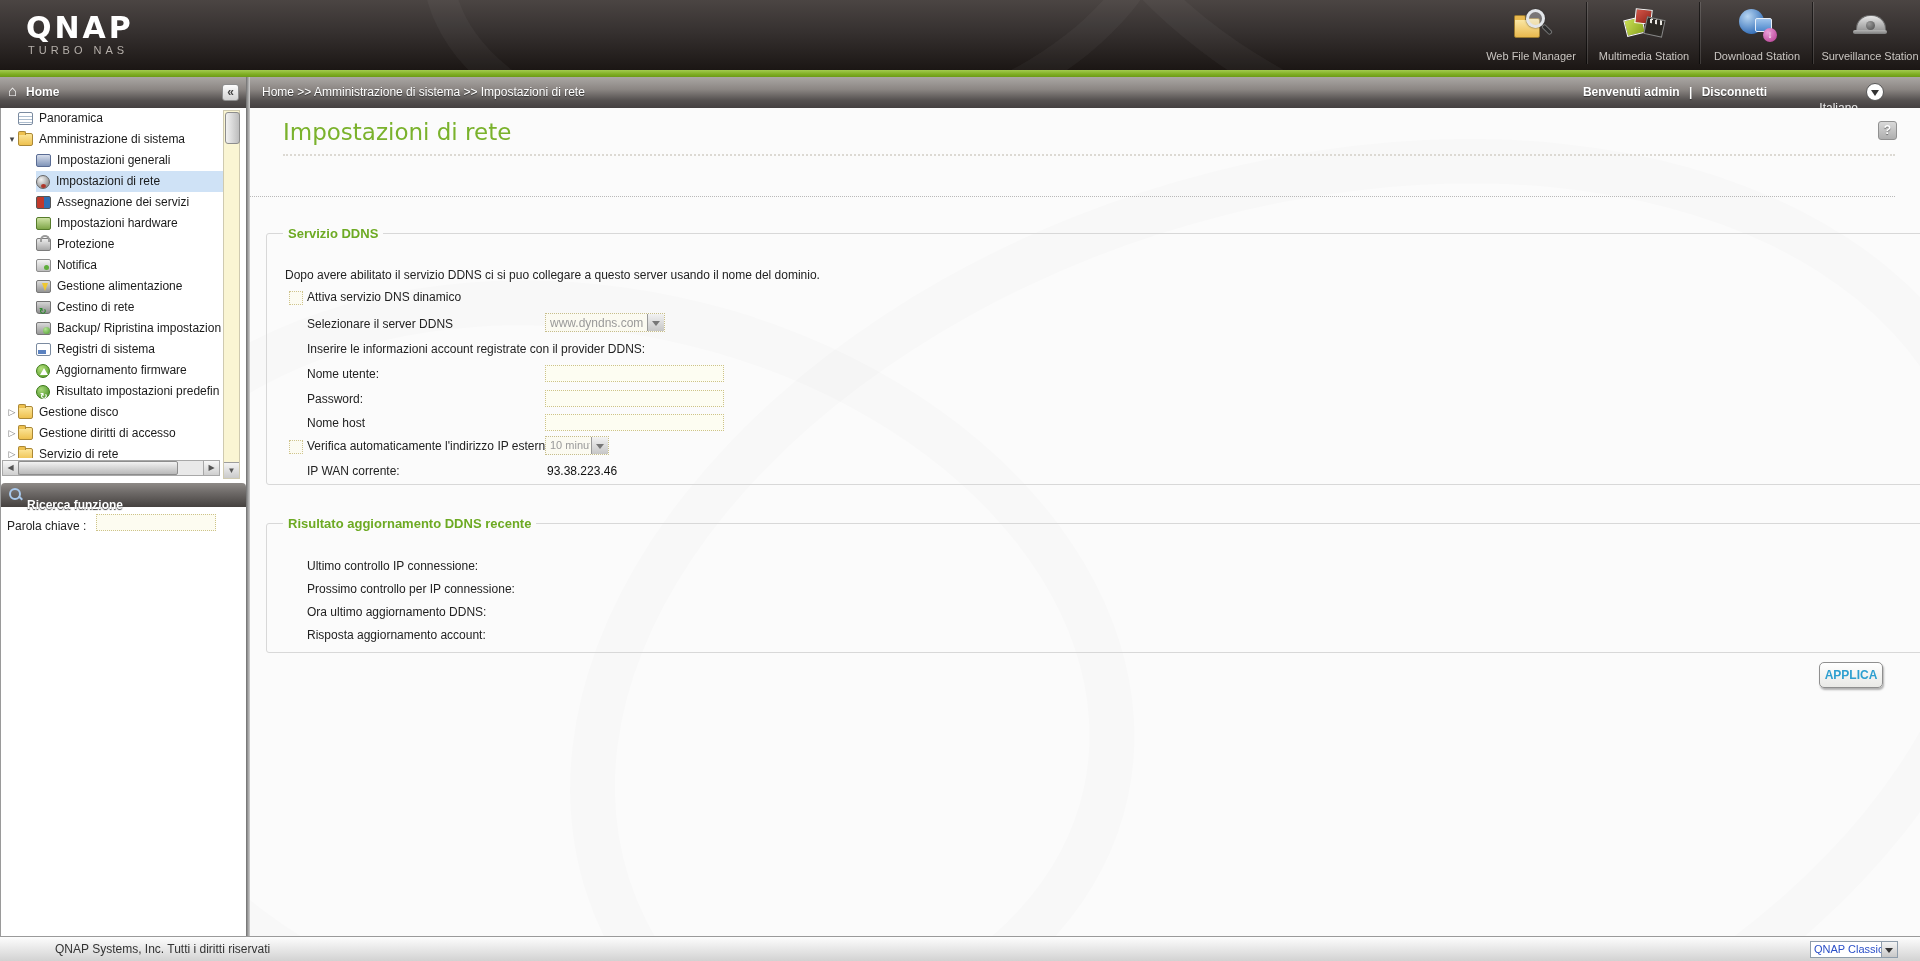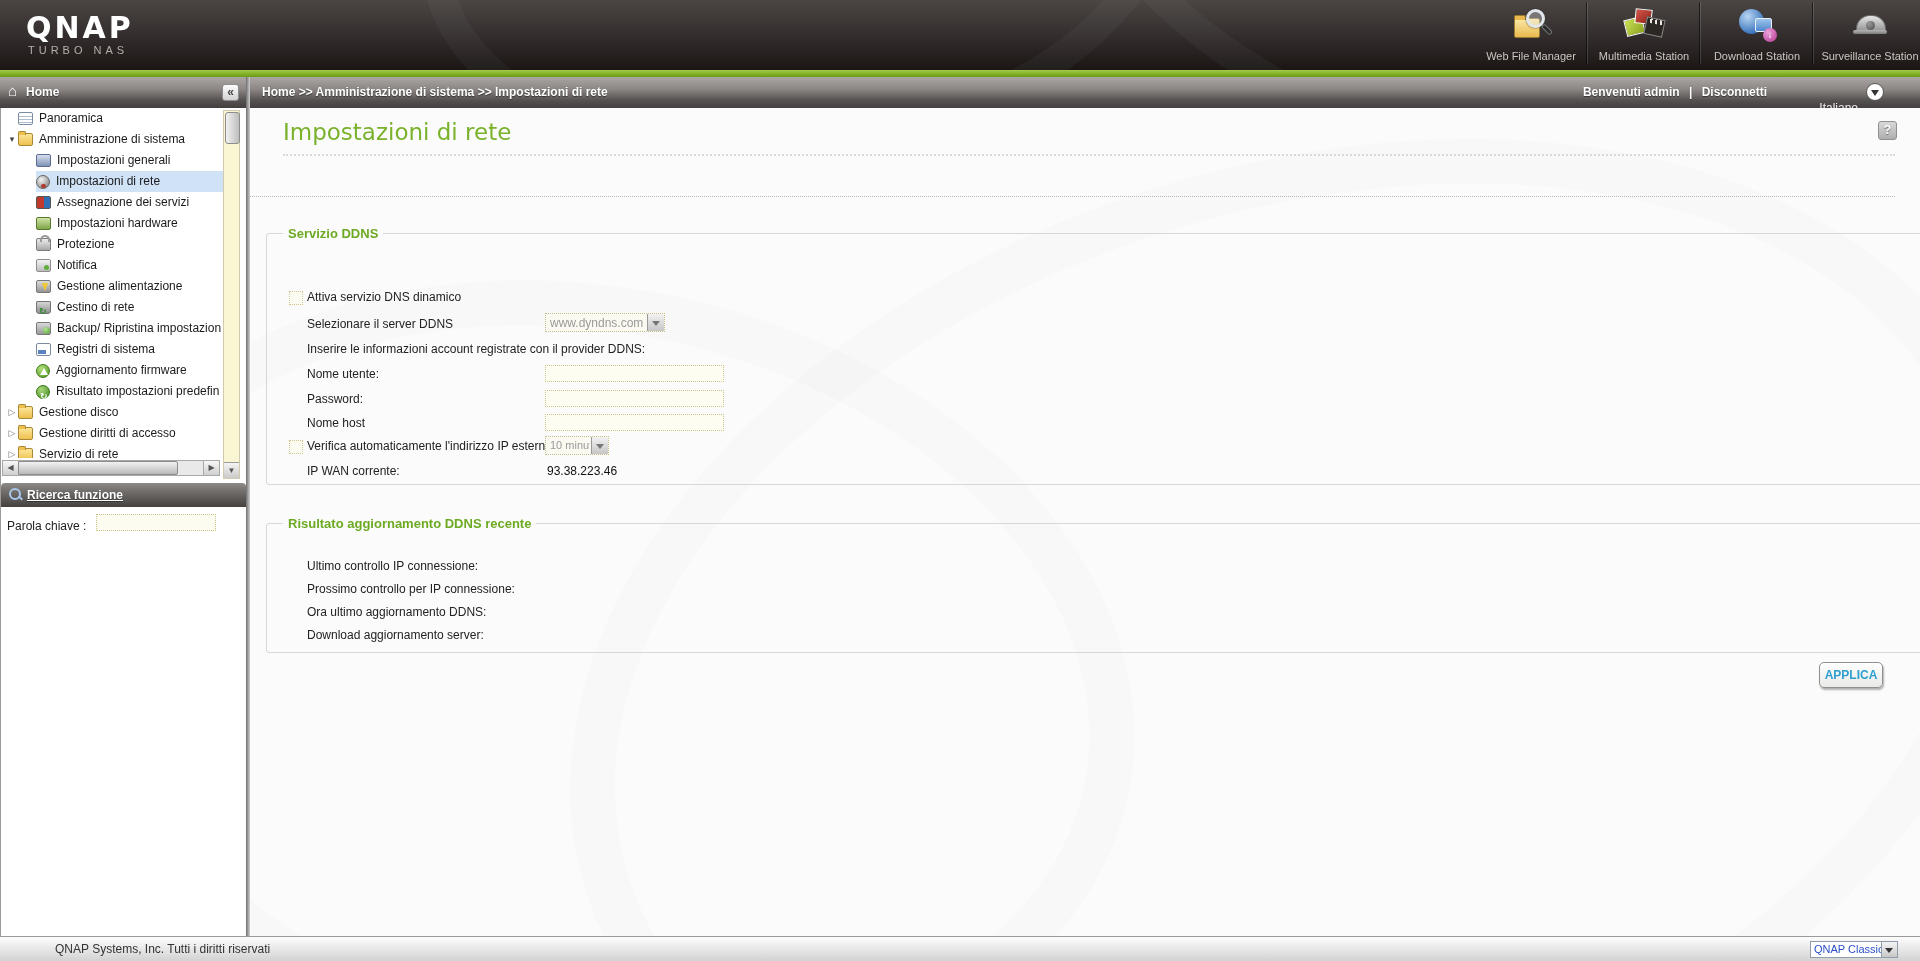--- a/index.html
+++ b/index.html
@@ -52,21 +52,21 @@
     background:linear-gradient(#a3cb50,#7fae23 60%,#6c9a17);}
   
   #subheader{position:absolute;left:0;top:77px;width:1920px;height:31px;
     background:linear-gradient(#aaa7a4 0%,#8b8683 40%,#555150 75%,#444040 100%);}
   #sidebar-titlebar{position:absolute;left:0;top:0;width:246px;height:31px;}
   #home-icon{position:absolute;left:8px;top:5px;color:#fff;font-size:15px;}
   #sidebar-title{position:absolute;left:26px;top:8px;color:#fff;font-weight:bold;text-shadow:0 1px 1px #333;}
   #collapse-btn{position:absolute;left:222px;top:7px;width:17px;height:17px;border-radius:3px;
     background:linear-gradient(#fdfdfd,#d2d2d2);border:1px solid #8d8d8d;color:#444;font-weight:bold;
     text-align:center;line-height:15px;font-size:12px;cursor:pointer;box-sizing:border-box;}
-  #breadcrumb{position:absolute;left:262px;top:8px;color:#fff;font-weight:bold;text-shadow:0 1px 1px #333;}
+  #breadcrumb{position:absolute;left:262px;top:8px;color:#fff;font-weight:normal;text-shadow:0 1px 1px #333;}
   #welcome-area{position:absolute;right:150px;top:8px;color:#fff;font-weight:bold;text-shadow:0 1px 1px #333;}
   #welcome-area span{margin:0 3px;}
   #logout-link{cursor:pointer;}
   #language-label{position:absolute;right:62px;top:24px;color:#ededed;}
   #language-btn{position:absolute;right:36px;top:6px;width:18px;height:18px;border-radius:50%;
     background:#fff;border:1px solid #555;cursor:pointer;box-sizing:border-box;}
   #language-btn::after{content:'';position:absolute;left:4px;top:6px;border:4px solid transparent;border-top:6px solid #333;}
   
   #sidebar{position:absolute;left:0;top:108px;width:246px;height:828px;background:#fff;
     border-left:1px solid #9a9a9a;box-sizing:border-box;}
@@ -129,21 +129,21 @@
     color:#555;font-size:8px;text-align:center;line-height:14px;}
   #h-left{left:0;border-right:1px solid #a8a8a8;}
   #h-right{right:0;border-left:1px solid #a8a8a8;}
   #h-thumb{position:absolute;left:15px;top:0;width:160px;height:14px;
     background:linear-gradient(#f2f2f2,#b9b9b9);border:1px solid #8d8d8d;border-radius:2px;box-sizing:border-box;}
   
   #search-bar{position:absolute;left:0px;top:375px;width:245px;height:24px;
     background:linear-gradient(#8e8a87 0%,#6e6a68 40%,#45413f 100%);border-radius:4px 4px 0 0;}
   #search-icon{position:absolute;left:8px;top:5px;width:8px;height:8px;border:2px solid #a9c9ec;border-radius:50%;}
   #search-icon::after{content:'';position:absolute;left:7px;top:7px;width:5px;height:2px;background:#a9c9ec;transform:rotate(45deg);}
-  #search-title{position:absolute;left:26px;top:5px;color:#fff;font-weight:bold;text-shadow:0 1px 1px #333;text-decoration:underline;}
+  #search-title{position:absolute;left:26px;top:15px;color:#fff;font-weight:bold;text-shadow:0 1px 1px #333;}
   #keyword-label{position:absolute;left:6px;top:411px;color:#222;}
   #keyword-input{position:absolute;left:95px;top:406px;width:114px;height:15px;border:1px dotted #cdc389;
     background:#fdfcf1;font-size:11px;padding:0 2px;outline:none;}
   
   #content{position:absolute;left:250px;top:108px;width:1670px;height:828px;background:#fbfbfb;overflow:hidden;}
   .swirl{position:absolute;border:45px solid rgba(120,120,120,.025);border-radius:50%;}
   #swirl1{width:1400px;height:900px;left:300px;top:60px;transform:rotate(-18deg);}
   #swirl2{width:1000px;height:700px;left:-200px;top:180px;transform:rotate(12deg);}
   #help-btn{position:absolute;right:23px;top:13px;width:19px;height:19px;border-radius:3px;
     background:linear-gradient(#d9d9d9,#aeaeae);border:1px solid #909090;color:#fff;font-weight:bold;
@@ -357,20 +357,21 @@
   <div id="content">
     <div class="swirl" id="swirl1"></div>
     <div class="swirl" id="swirl2"></div>
     <div id="help-btn">?</div>
     <div id="page-title">Impostazioni di rete</div>
     <div id="title-rule"></div>
     <div id="tab-baseline"></div>
 
     <fieldset id="fs-ddns">
       <legend>Servizio DDNS</legend>
+      <div class="fs-item" style="left:18px;top:27px;">Dopo avere abilitato il servizio DDNS ci si puo collegare a questo server usando il nome del dominio.</div>
       <div class="chk" style="left:22px;top:50px;"></div>
       <div class="fs-item" style="left:40px;top:49px;">Attiva servizio DNS dinamico</div>
       <div class="fs-item" style="left:40px;top:76px;">Selezionare il server DDNS</div>
       <div class="fake-select" style="left:278px;top:72px;width:120px;">
         <span class="sel-text">www.dyndns.com</span>
         <span class="sel-btn"></span>
       </div>
       <div class="fs-item" style="left:40px;top:101px;">Inserire le informazioni account registrate con il provider DDNS:</div>
       <div class="fs-item" style="left:40px;top:126px;">Nome utente:</div>
       <input class="txt-input" style="left: 278px; top: 124px;" value="">
@@ -387,21 +388,21 @@
       <div class="fs-item" style="left:40px;top:223px;">IP WAN corrente:</div>
       <div class="fs-item" style="left:280px;top:223px;color:#111;">93.38.223.46</div>
     </fieldset>
 
     <fieldset id="fs-result">
       <legend>Risultato aggiornamento DDNS recente</legend>
       <div id="result-rows">
           <div class="fs-item" style="left: 40px; top: 28px;">Ultimo controllo IP connessione:</div>
           <div class="fs-item" style="left: 40px; top: 51px;">Prossimo controllo per IP connessione:</div>
           <div class="fs-item" style="left: 40px; top: 74px;">Ora ultimo aggiornamento DDNS:</div>
-          <div class="fs-item" style="left: 40px; top: 97px;">Download aggiornamento server:</div>
+          <div class="fs-item" style="left: 40px; top: 97px;">Risposta aggiornamento account:</div>
         </div>
     </fieldset>
 
     <div id="apply-btn">APPLICA</div>
   </div>
 
   <div id="footer">
     <div id="copyright">QNAP Systems, Inc. Tutti i diritti riservati</div>
     <div id="theme-select">
       <span class="sel-text">QNAP Classic</span>

